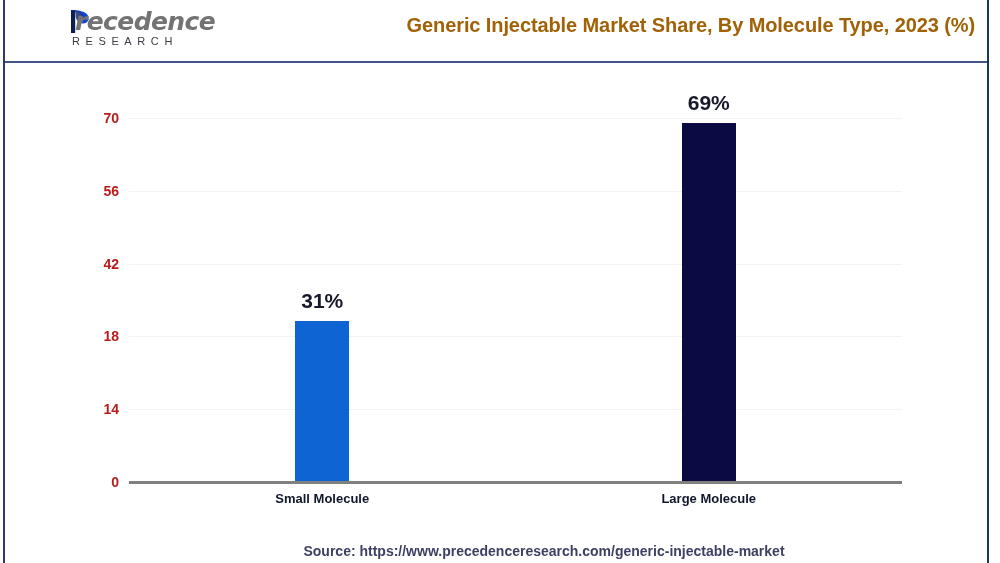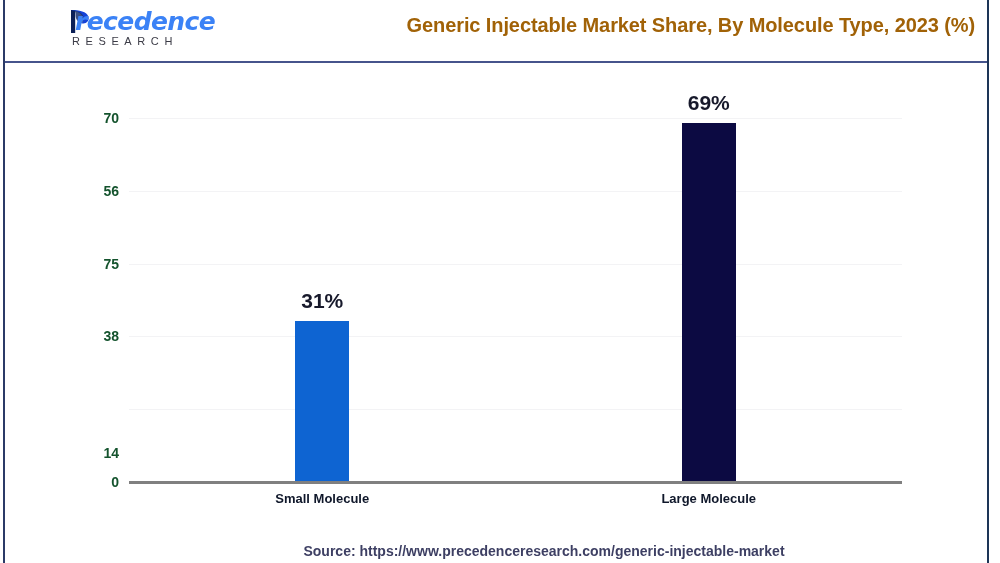--- a/index.html
+++ b/index.html
@@ -50,21 +50,21 @@
     left: 52px; top: 2px;
     width: 22px; height: 24px;
   }
   .logo-word {
     position: absolute;
     left: 58px; top: 1px;
     font-family: "DejaVu Sans", sans-serif;
     font-size: 25px;
     font-style: italic;
     font-weight: bold;
-    color: #3b82f6;
+    color: #737373;
     letter-spacing: -0.6px;
     line-height: 30px;
     white-space: nowrap;
   }
   .logo-sub {
     position: absolute;
     left: 55px; top: 29px;
     font-family: "Liberation Sans", sans-serif;
     font-size: 11px;
     font-weight: normal;
@@ -101,21 +101,21 @@
     width: 773px; height: 3px;
     background: #808080;
   }
   .ytick {
     position: absolute;
     width: 60px;
     text-align: right;
     font-family: "Liberation Sans", sans-serif;
     font-size: 14px;
     font-weight: bold;
-    color: #14532d;
+    color: #b91c1c;
     line-height: 14px;
   }
   .bar {
     position: absolute;
     bottom: 0;
   }
   .bar-value {
     position: absolute;
     text-align: center;
     font-family: "Liberation Sans", sans-serif;
@@ -176,23 +176,23 @@
       <div class="gridline" style="top: 145.6px; background: rgb(243, 243, 245);"></div>
       <div class="gridline" style="top: 72.8px; background: rgb(243, 243, 245);"></div>
       <div class="gridline" style="top: 0px; background: rgb(243, 243, 245);"></div>
       <div class="bar" style="left: 166.25px; width: 54px; height: 161.2px; background: rgb(14, 100, 210);"></div>
       <div class="bar" style="left: 552.75px; width: 54px; height: 358.8px; background: rgb(12, 10, 66);"></div>
     </div>
   <div class="axis-line"></div>
 
   <div id="labels">
       <div class="ytick" style="left: 59px; top: 475px;">0</div>
-      <div class="ytick" style="left: 59px; top: 402.2px; margin-top: 44px;">14</div>
-      <div class="ytick" style="left: 59px; top: 329.4px;">38</div>
-      <div class="ytick" style="left: 59px; top: 256.6px;">75</div>
+      <div class="ytick" style="left: 59px; top: 402.2px;">14</div>
+      <div class="ytick" style="left: 59px; top: 329.4px;">18</div>
+      <div class="ytick" style="left: 59px; top: 256.6px;">42</div>
       <div class="ytick" style="left: 59px; top: 183.8px;">56</div>
       <div class="ytick" style="left: 59px; top: 111px;">70</div>
       <div class="bar-value" style="left: 262.25px; top: 288.8px; width: 120px;">31%</div>
       <div class="xtick" style="left: 232.25px; top: 491px; width: 180px;">Small Molecule</div>
       <div class="bar-value" style="left: 648.75px; top: 91.2px; width: 120px;">69%</div>
       <div class="xtick" style="left: 618.75px; top: 491px; width: 180px; text-align: center;">Large Molecule</div>
     </div>
 
   <div class="source">Source: https://www.precedenceresearch.com/generic-injectable-market</div>
 

